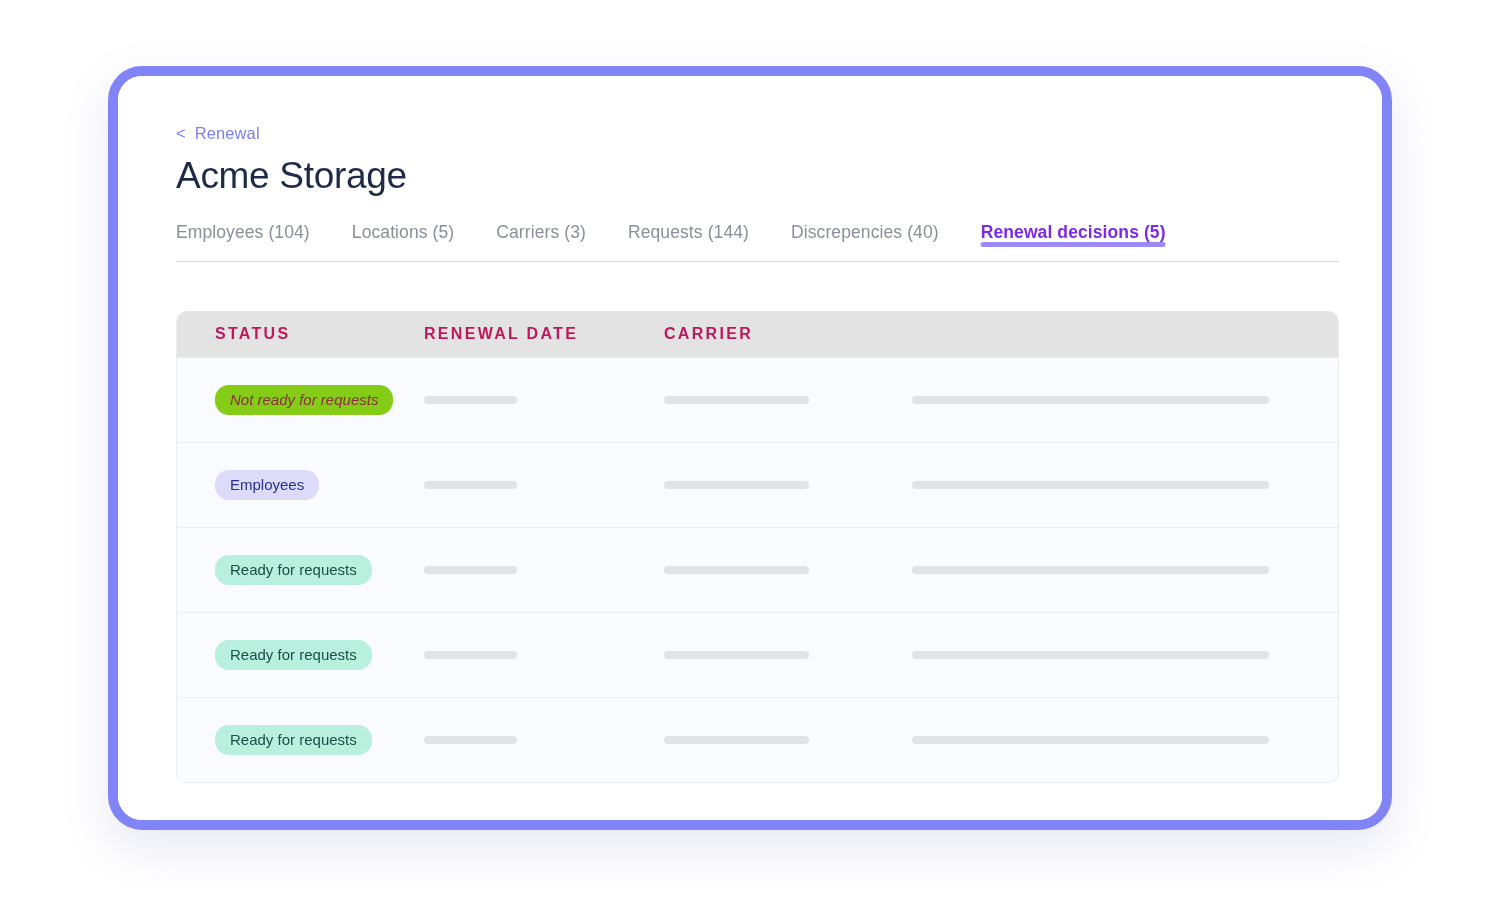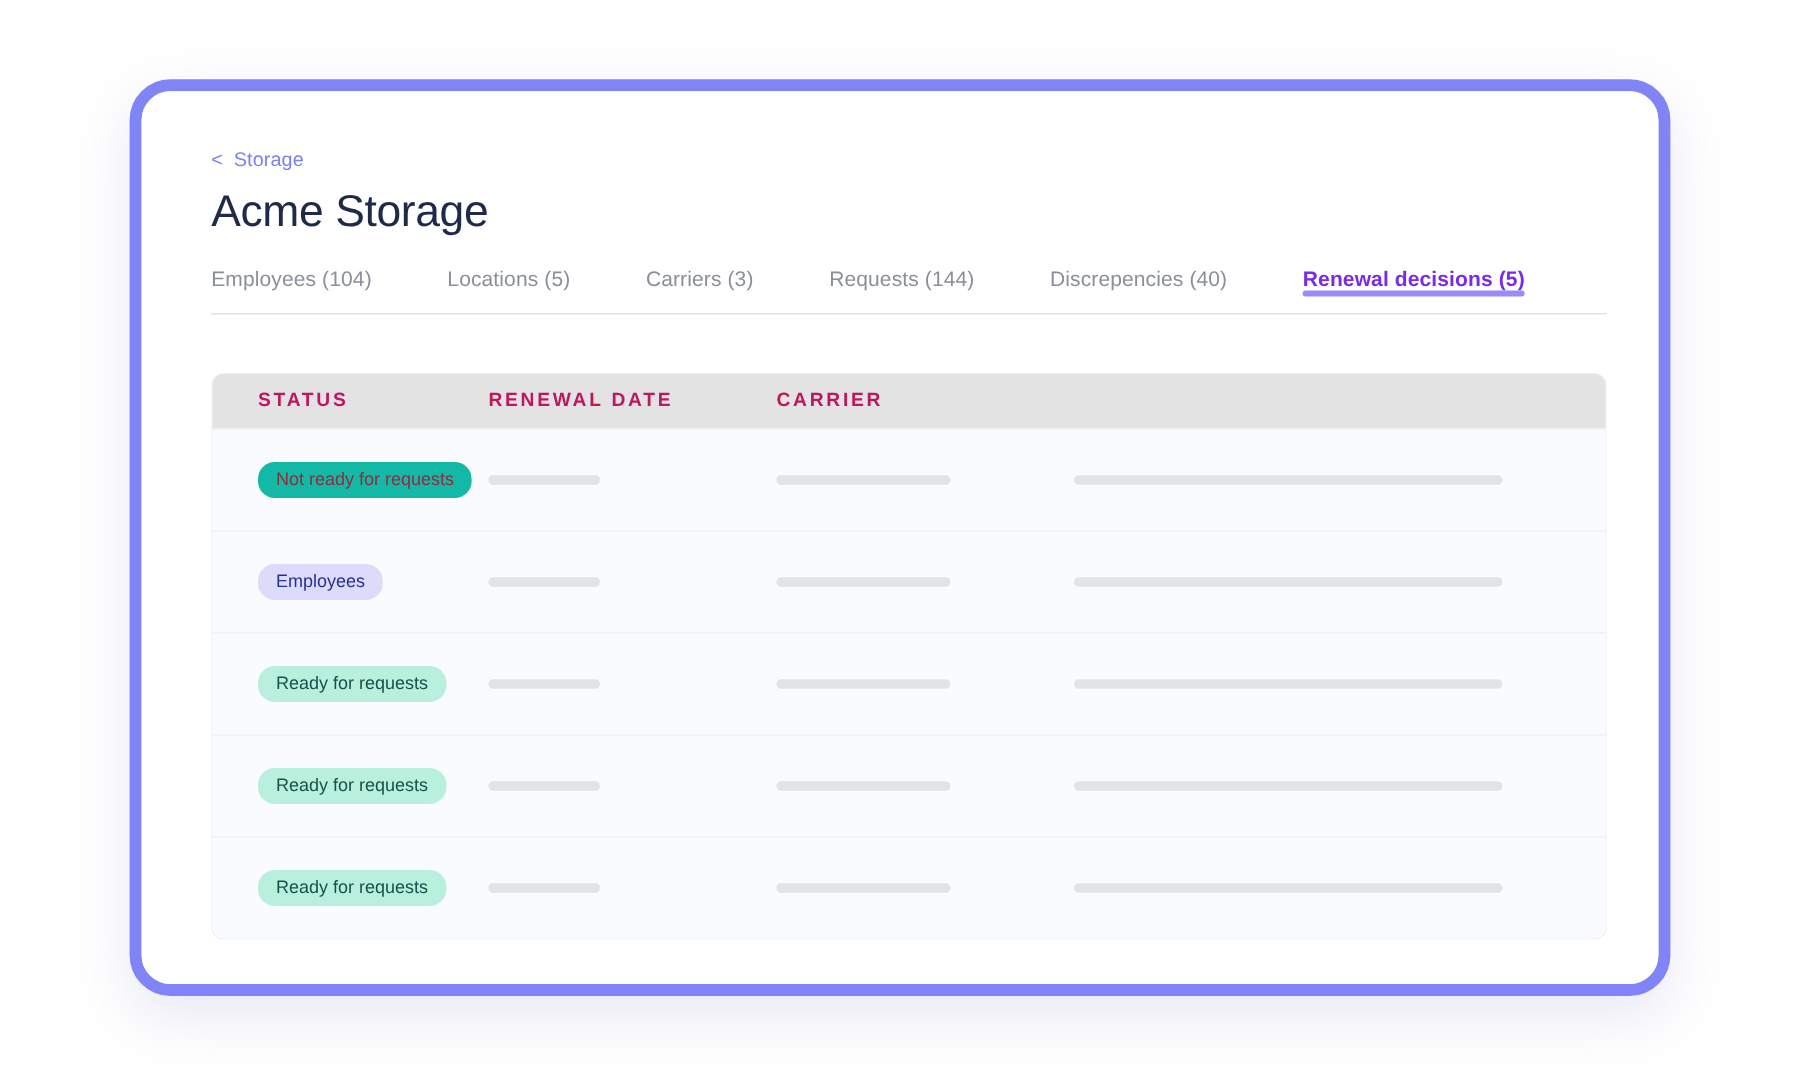--- a/index.html
+++ b/index.html
@@ -73,21 +73,21 @@
   
   .tabs-wrap {
     position: relative;
     margin-top: 24px;
     margin-left: 58px;
     width: 1163px;
   }
   .tabs {
     display: flex;
     align-items: flex-end;
-    gap: 63px;
+    gap: 42px;
     padding-bottom: 17px;
   }
   .tab {
     font-size: 17.5px;
     color: #8b8f99;
     letter-spacing: 0.1px;
     white-space: nowrap;
     cursor: pointer;
     position: relative;
     padding-bottom: 2px;
@@ -135,42 +135,42 @@
   }
   .th {
     font-size: 16px;
     font-weight: 700;
     color: #be185d;
     letter-spacing: 2.3px;
     text-transform: uppercase;
   }
 
   .col-status   { width: 230px; padding-left: 38px; }
-  .col-renewal  { width: 240px; }
+  .col-renewal  { width: 240px; margin-left: 17px; }
   .col-carrier  { width: 248px; }
   .col-loc      { flex: 1; }
 
   .row {
     display: flex;
     align-items: center;
     height: 85px;
     background: #fafbfe;
     border-top: 1px solid #eceef3;
   }
   .row:first-of-type { border-top: none; }
 
   .badge {
     display: inline-block;
     padding: 6px 15px 7px;
     border-radius: 14px;
     font-size: 15px;
     line-height: 1.15;
     white-space: nowrap;
   }
-  .badge-danger  { background: #14b8a6; color: #8c2f3c; }
+  .badge-danger  { background: #84cc16; color: #8c2f3c; font-style: italic; }
   .badge-info    { background: #dcdcfa; color: #2a2f93; }
   .badge-success { background: #b9f0dd; color: #18504a; }
 
   .skeleton {
     height: 8px;
     border-radius: 5px;
     background: #e2e3e7;
   }
   .sk-renewal { width: 93px; }
   .sk-carrier { width: 145px; }
@@ -181,21 +181,21 @@
 </head>
 <body>
 
 <div class="page">
   <div class="window-frame">
     <div class="window-inner">
 
       <div class="header">
         <div class="breadcrumb">
           <span class="chev">&lt;</span>
-          <span>Storage</span>
+          <span>Renewal</span>
         </div>
         <h1 class="page-title">Acme Storage</h1>
       </div>
 
       <div class="tabs-wrap">
         <div class="tabs">
           <div class="tab">
             <span>Employees (104)</span>
           </div>
           <div class="tab">

